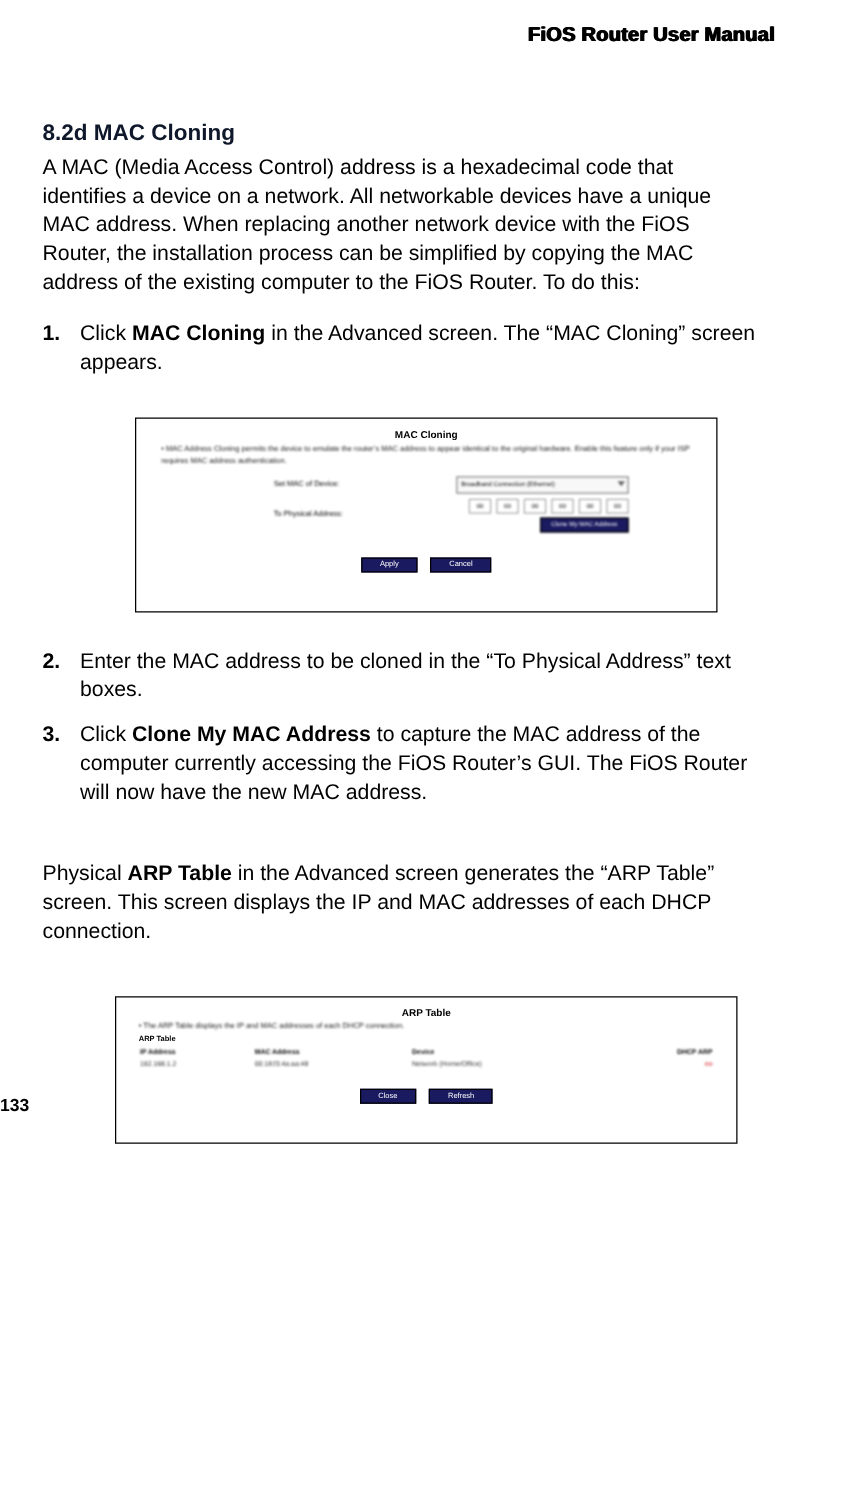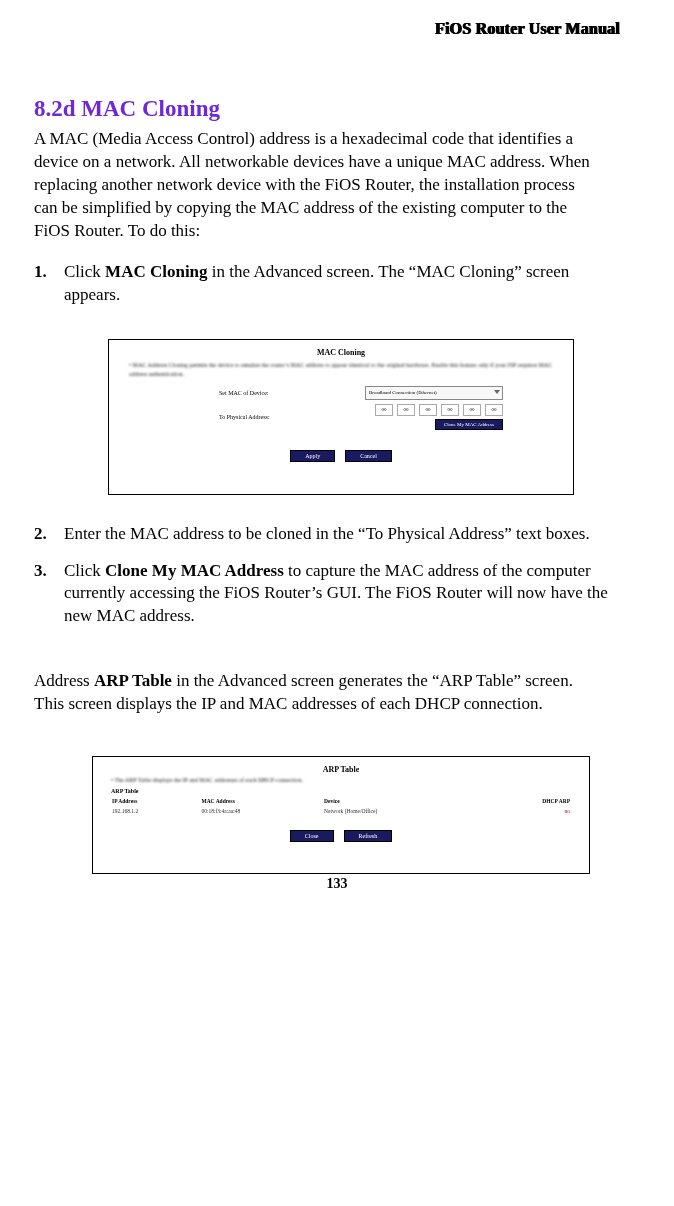--- a/index.html
+++ b/index.html
@@ -12,34 +12,33 @@
     color: #000;
     background: #fff;
     position: relative;
   }
   .page {
     box-sizing: border-box;
     padding: 20px 54px 40px 34px;
     width: 674px;
     height: 922px;
     position: relative;
-    font-family: Liberation Serif, serif;
   }
   .header-title {
     text-align: right;
     font-weight: 900;
     font-size: 16px;
     letter-spacing: 0.2px;
     margin-bottom: 58px;
     text-shadow: 0.6px 0 0 #000, -0.6px 0 0 #000;
   }
   .section-heading {
-    color: #6d28d9;
+    color: #0f172a;
     font-weight: 700;
-    font-size: 23px;
+    font-size: 18px;
     margin: 0 0 6px 0;
   }
   .body-text {
     font-size: 17px;
     line-height: 1.35;
     margin: 0 18px 18px 0;
   }
   .num-list {
     list-style: none;
     padding: 0;
@@ -158,21 +157,21 @@
     font-size: 6px;
     font-weight: 800;
     padding: 0 18px;
     filter: blur(0.6px);
   }
   .page-number {
     position: absolute;
     bottom: 30px;
     left: 0;
     width: 674px;
-    text-align: center;
+    text-align: left;
     font-weight: 900;
     font-size: 14px;
   }
   .spacer { height: 28px; }
 </style>
 </head>
 <body>
 
 <div class="page">
 
@@ -222,21 +221,21 @@
     </li>
     <li>
       <span class="num">3.</span>
       <span>Click </span><span class="bold">Clone My MAC Address</span><span> to capture the MAC address of the computer currently accessing the FiOS Router’s GUI. The FiOS Router will now have the new MAC address.</span>
     </li>
   </ol>
 
   <div class="spacer"></div>
 
   <p class="body-text">
-    <span>Address </span><span class="bold">ARP Table</span><span> in the Advanced screen generates the “ARP Table” screen. This screen displays the IP and MAC addresses of each DHCP connection.</span>
+    <span>Physical </span><span class="bold">ARP Table</span><span> in the Advanced screen generates the “ARP Table” screen. This screen displays the IP and MAC addresses of each DHCP connection.</span>
   </p>
 
   <div class="fig fig2">
     <div class="blur-title">ARP Table</div>
     <div class="blur-text" style="padding:2px 18px;">• <span>The ARP Table displays the IP and MAC addresses of each DHCP connection.</span></div>
     <div class="lbl">ARP Table</div>
     <table class="tbl">
       <tbody>
           <tr>
         <th>IP Address</th>

